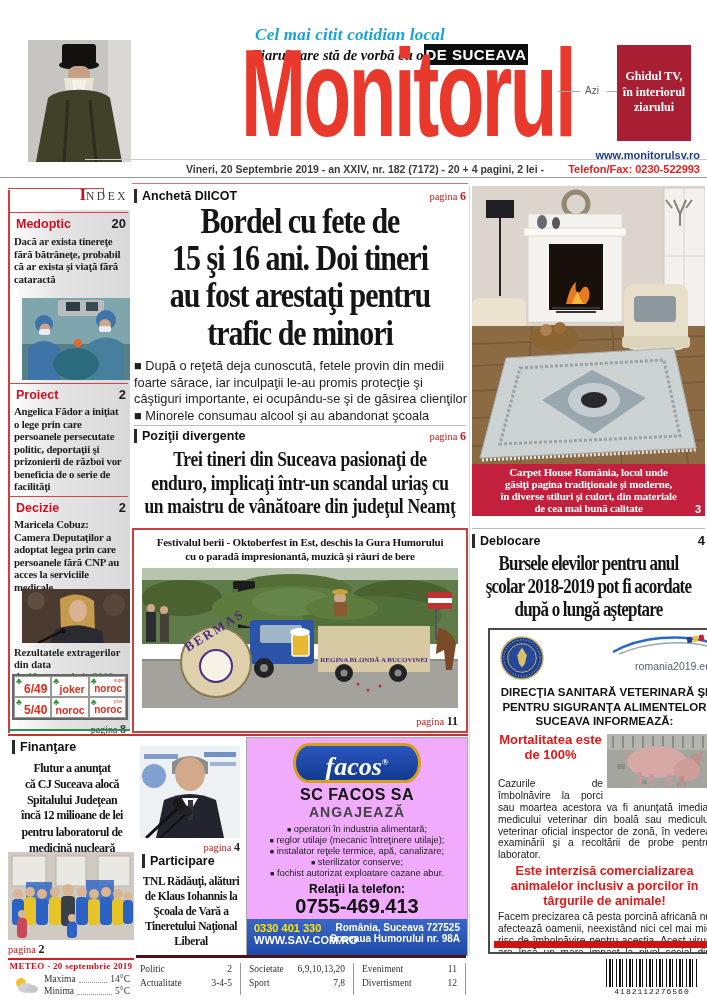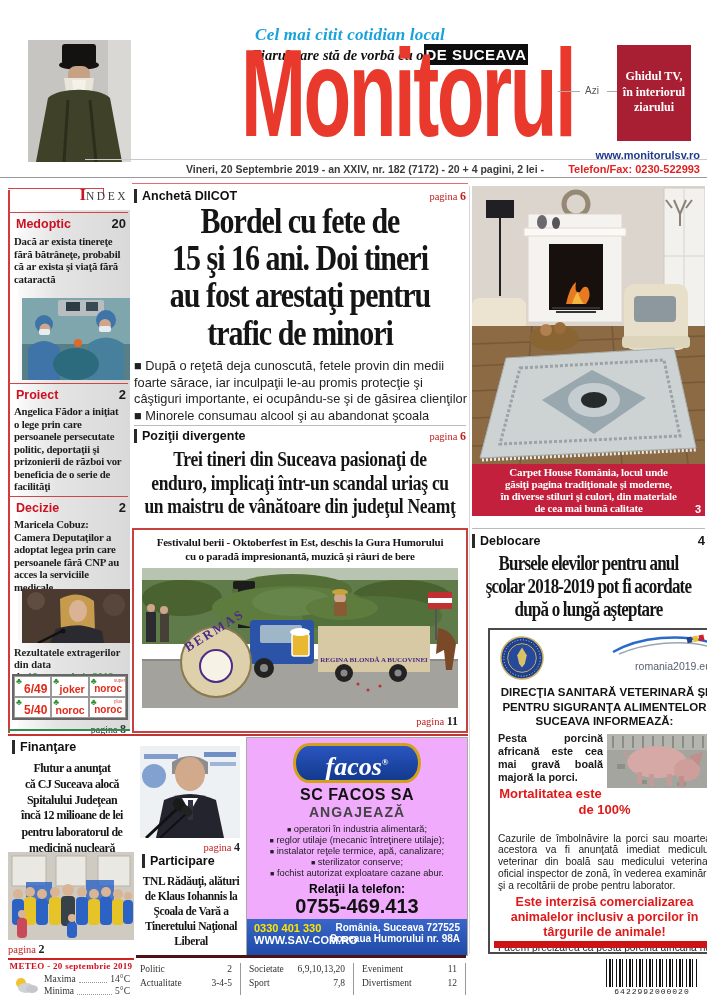--- a/index.html
+++ b/index.html
@@ -342,21 +342,20 @@
           <rect x="70" y="48" width="9" height="4" fill="#95958f"></rect>
         <ellipse cx="50" cy="28" rx="30" ry="16" fill="#d6a8a6"></ellipse>
         <ellipse cx="80" cy="36" rx="13" ry="11" fill="#cf9d9a"></ellipse>
         <path d="M82 22 L96 18 L92 32 Z" fill="#c08f8c"></path>
         <rect x="30" y="38" width="5" height="13" fill="#c49b98"></rect>
           <rect x="42" y="40" width="5" height="12" fill="#c49b98"></rect>
           <rect x="60" y="40" width="5" height="12" fill="#c49b98"></rect>
           <rect x="72" y="42" width="5" height="11" fill="#bf908d"></rect>
         <path d="M22 24 q-6 -4 -2 -8" stroke="#c49b98" stroke-width="2" fill="none"></path>
       </svg>
-      <span class="b">Pesta porcină africană este cea mai gravă boală majoră la porci.</span>
       <div class="vet-red1">Mortalitatea este de 100%</div>
       <div>Cazurile de îmbolnăvire la porci sau moartea acestora va fi anunţată imediat medicului veterinar din boală sau medicului veterinar oficial inspector de zonă, în vederea examinării şi a recoltării de probe pentru laborator.</div>
       <div class="vet-red2">Este interzisă comercializarea animalelor inclusiv a porcilor în târgurile de animale!</div>
       <div>Facem precizarea că pesta porcină africană nu afectează oamenii, neexistând nici cel mai mic risc de îmbolnăvire pentru aceştia. Acest virus are însă un mare impact la nivel social din punct de vedere economic.</div>
     </div>
     <div class="abs" style="left:4px;right:4px;bottom:4px;height:7px;background:#cc1414;"></div>
   </div>
 
   <div class="abs kick" style="left:12px;top:740px;width:120px;">
     <span class="lbl">Finanţare</span>
@@ -514,16 +513,16 @@
       <div class="row">
           <span>Divertisment</span>
           <span>12</span>
         </div>
     </div>
   </div>
 
 
   <div class="abs" style="left:600px;top:958px;width:104px;height:40px;background:#fff;">
     <div style="position:absolute;left:6px;right:6px;top:1px;height:28px;background:repeating-linear-gradient(90deg,#111 0 1px,#fff 1px 3px,#111 3px 5px,#fff 5px 6px,#111 6px 7px,#fff 7px 10px);"></div>
-    <div style="position:absolute;left:0;right:0;top:29px;text-align:center;font-family:'Liberation Mono',monospace;font-size:8px;color:#222;letter-spacing:1px;">6422992000020</div>
+    <div style="position:absolute;left:0;right:0;top:29px;text-align:center;font-family:'Liberation Mono',monospace;font-size:8px;color:#222;letter-spacing:1px;">4182112276560</div>
   </div>
 
 </div>
 
 </body></html>

